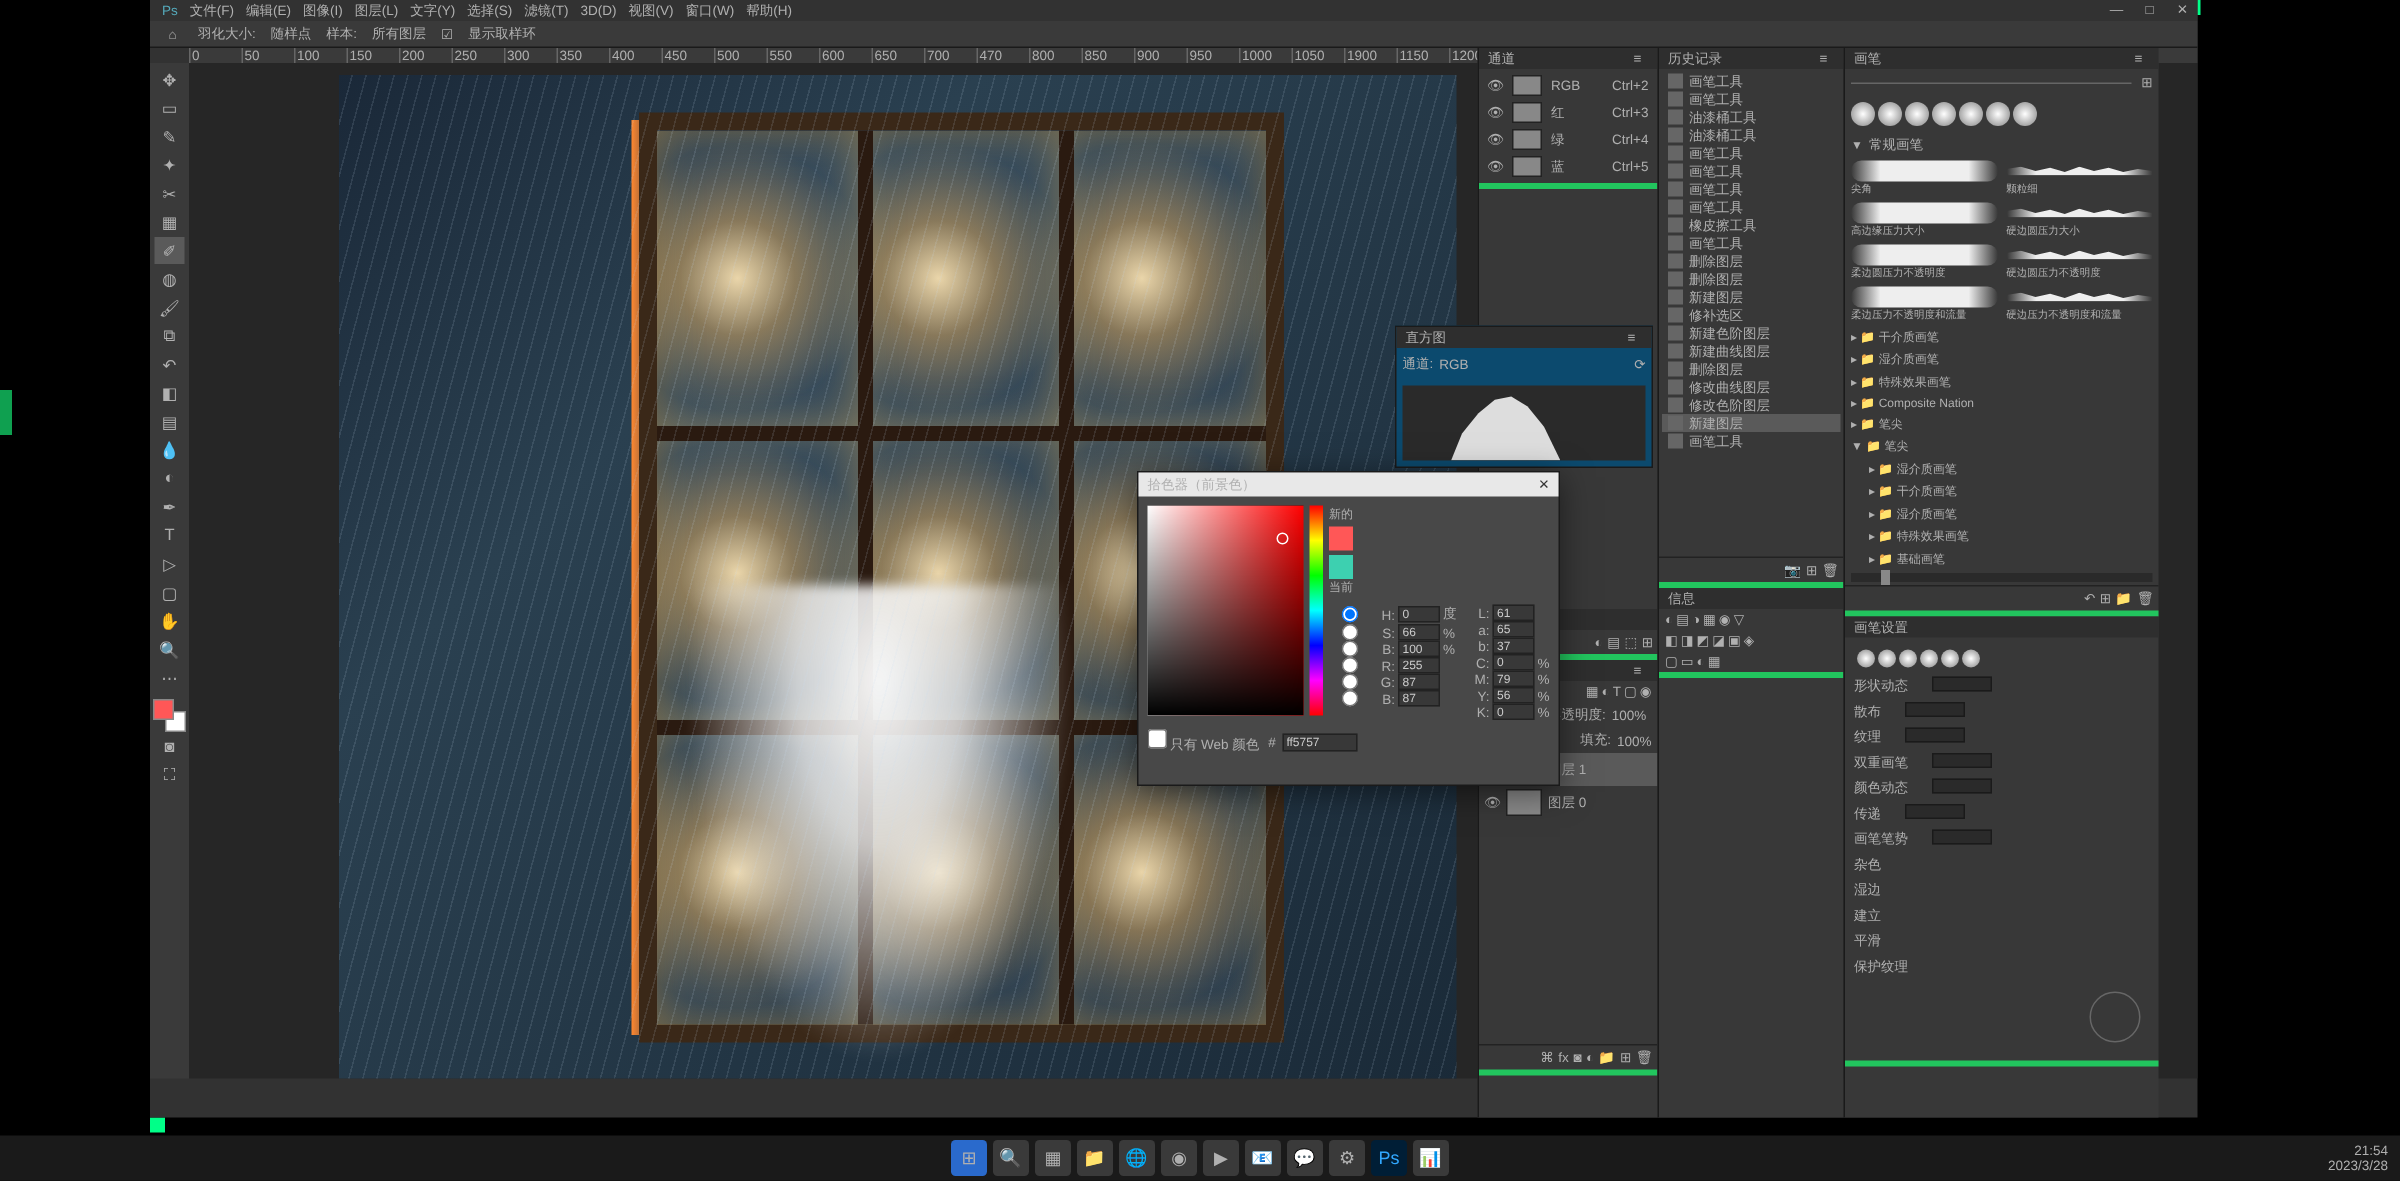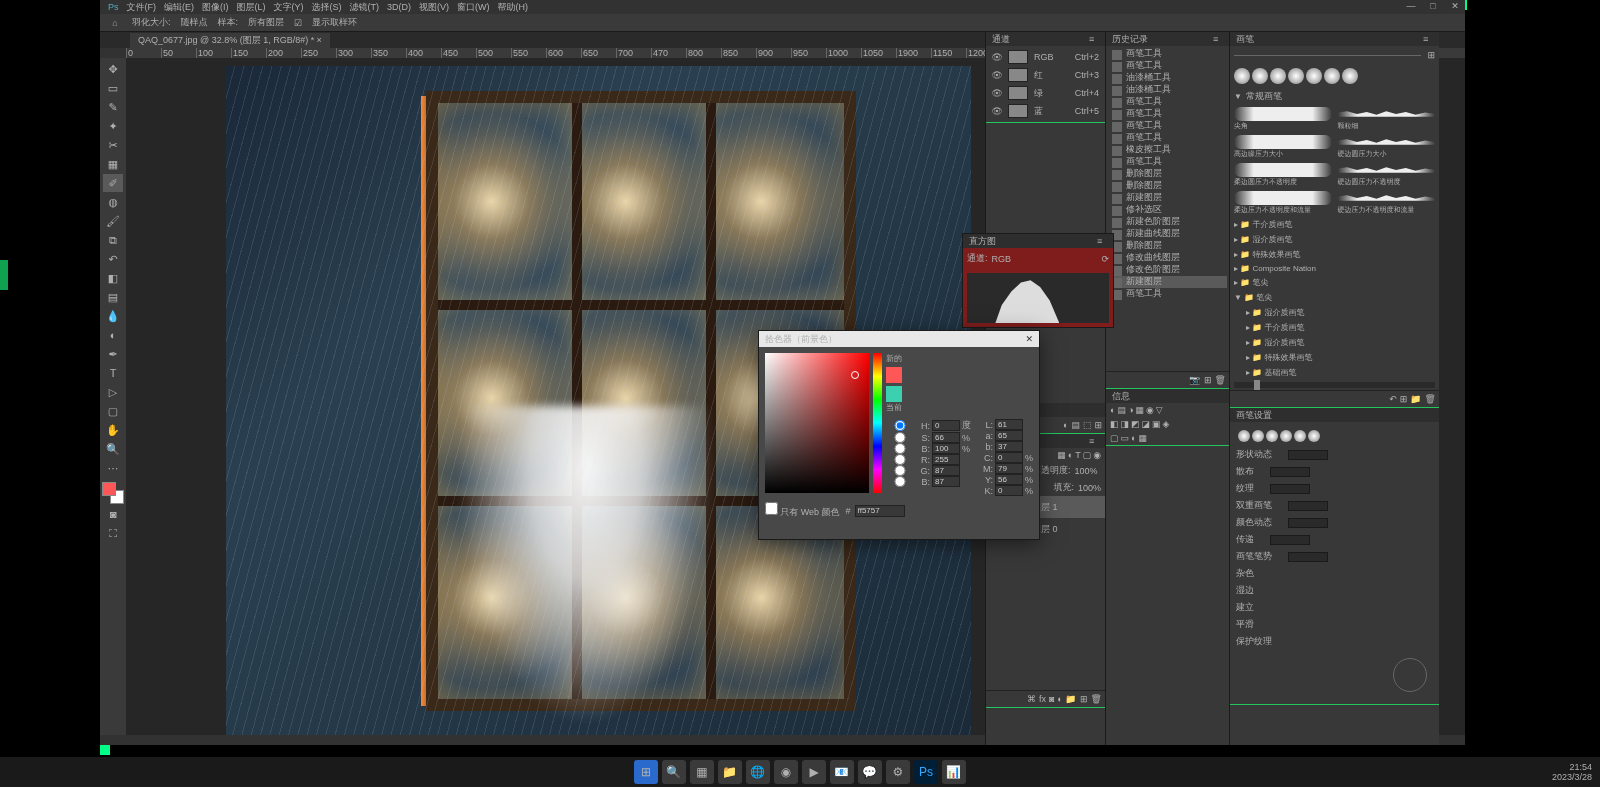--- a/index.html
+++ b/index.html
@@ -36,39 +36,39 @@
 .p9{left:66%;top:66%;width:34%;height:34%}
 .cross-h{position:absolute;left:0;right:0;height:10px;background:#2a1a10}
 .cross-v{position:absolute;top:0;bottom:0;width:10px;background:#2a1a10}
 .figure{position:absolute;left:230px;top:340px;width:260px;height:320px;background:radial-gradient(ellipse at 50% 20%,rgba(255,255,255,0.95) 0%,rgba(240,240,240,0.8) 30%,transparent 70%);filter:blur(4px)}
 .rain{position:absolute;inset:0;background:repeating-linear-gradient(105deg,transparent 0,transparent 8px,rgba(200,220,240,0.12) 8px,rgba(200,220,240,0.12) 9px)}
 .glow-left{position:absolute;left:195px;top:30px;width:18px;height:610px;background:linear-gradient(90deg,#ff8830,transparent)}
 .right-panels{position:absolute;right:0;top:32px;bottom:0;width:480px;display:flex}
 .col1{width:120px;background:#383838;border-left:1px solid #1a1a1a}
 .col2{width:124px;background:#383838;border-left:1px solid #1a1a1a}
 .col3{width:210px;background:#383838;border-left:1px solid #1a1a1a}
-.panel{border-bottom:1px solid #22c55e}
+.panel{border-bottom:4px solid #22c55e}
 .panel-tab{height:14px;background:#2e2e2e;padding:1px 6px;font-size:8px;display:flex;justify-content:space-between;align-items:center}
 .panel-body{padding:2px}
 .chan-row{display:flex;align-items:center;height:18px;padding:0 4px;gap:6px;font-size:8px}
 .eye{width:10px;height:10px;display:flex;align-items:center;justify-content:center}
 .chan-thumb{width:20px;height:14px;background:#888;border:1px solid #222}
-.hist-row{display:flex;align-items:flex-end;height:12px;padding:0 4px;gap:4px;font-size:8px;cursor:pointer}
+.hist-row{display:flex;align-items:center;height:12px;padding:0 4px;gap:4px;font-size:8px;cursor:pointer}
 .hist-row.sel{background:#5a5a5a}
 .hist-ico{width:10px;height:10px;background:#666;flex-shrink:0}
 .layer-row{display:flex;align-items:center;height:22px;padding:0 4px;gap:4px;font-size:8px}
 .layer-row.sel{background:#5a5a5a}
 .layer-thumb{width:24px;height:18px;background:#888;border:1px solid #222}
 .brush-thumbs{display:flex;gap:2px;padding:4px;flex-wrap:wrap}
 .brush-dot{width:16px;height:16px;border-radius:50%;background:radial-gradient(circle,#fff 0%,#999 80%)}
 .brush-group{padding:2px 4px;font-size:8px;display:flex;align-items:center;gap:4px;cursor:pointer}
 .brush-stroke{height:28px;display:flex;align-items:center;gap:6px;padding:0 4px}
 .stroke-img{flex:1;height:14px;background:linear-gradient(90deg,transparent,#eee 20%,#eee 80%,transparent);border-radius:7px}
 .stroke-img.wavy{clip-path:polygon(0 40%,10% 30%,20% 50%,30% 35%,40% 55%,50% 30%,60% 50%,70% 35%,80% 55%,90% 40%,100% 50%,100% 70%,0 70%)}
-.histogram-panel{position:absolute;left:836px;top:175px;width:152px;background:#7f1d1d;border:1px solid #1a1a1a;z-index:5}
+.histogram-panel{position:absolute;left:804px;top:175px;width:172px;background:#0c4a6e;border:1px solid #1a1a1a;z-index:5}
 .mini-hist{height:50px;background:#2a2a2a;margin:4px;position:relative}
 .hist-shape{position:absolute;bottom:0;left:20%;width:45%;height:90%;background:linear-gradient(to top,#ddd,#ddd);clip-path:polygon(0 100%,10% 60%,25% 30%,40% 10%,55% 5%,70% 20%,85% 50%,100% 100%)}
 .colorpicker{position:absolute;left:632px;top:272px;width:282px;height:210px;background:#484848;border:1px solid #1a1a1a;z-index:10;box-shadow:0 4px 20px rgba(0,0,0,0.5)}
 .cp-title{height:16px;background:#e8e8e8;display:flex;align-items:center;justify-content:space-between;padding:0 6px;font-size:8px;color:#333}
 .cp-body{display:flex;padding:6px;gap:4px}
 .cp-field{width:140px;height:140px;background:linear-gradient(to top,#000,transparent),linear-gradient(to right,#fff,#ff0000);position:relative}
 .cp-cursor{position:absolute;width:8px;height:8px;border:1px solid #fff;border-radius:50%;left:86px;top:18px}
 .cp-hue{width:12px;height:140px;background:linear-gradient(to bottom,#f00,#ff0,#0f0,#0ff,#00f,#f0f,#f00)}
 .cp-right{flex:1;display:flex;flex-direction:column;gap:2px}
 .cp-btn{height:16px;background:#5a5a5a;border:1px solid #333;border-radius:8px;display:flex;align-items:center;justify-content:center;font-size:8px;cursor:pointer}
@@ -85,21 +85,21 @@
 .taskbar{position:absolute;bottom:0;left:0;right:0;height:30px;background:#1a1a1a;display:flex;align-items:center;justify-content:center;gap:4px;z-index:50}
 .tb-ico{width:24px;height:24px;background:#3a3a3a;border-radius:3px;display:flex;align-items:center;justify-content:center;font-size:12px;cursor:pointer}
 .tb-right{position:absolute;right:8px;display:flex;flex-direction:column;align-items:flex-end;font-size:8px}
 .throbber{position:absolute;left:100px;top:0;width:10px;height:10px;background:#0f8}
 .throbber2{position:absolute;left:1459px;top:0;width:8px;height:10px;background:#0f8}
 .throbber3{position:absolute;left:100px;bottom:32px;width:10px;height:10px;background:#0f8}
 .left-strip{position:absolute;left:0;top:260px;width:8px;height:30px;background:#0fa050}
 .win-controls{position:absolute;right:0;top:0;display:flex;gap:2px}
 .win-btn{width:20px;height:12px;display:flex;align-items:center;justify-content:center;font-size:9px;cursor:pointer}
 .props-panel{padding:4px}
-.props-row{display:flex;align-items:center;gap:16px;padding:2px;font-size:8px;color:#777}
+.props-row{display:flex;gap:16px;padding:2px;font-size:8px;color:#777}
 .props-row .pval{width:40px;height:10px;background:#2a2a2a;border:1px solid #1a1a1a}
 .layer-controls{display:flex;gap:3px;padding:3px;justify-content:flex-end;font-size:9px}
 .layer-opts{display:flex;align-items:center;gap:4px;padding:2px 4px;font-size:8px}
 .layer-opts select{background:#2a2a2a;border:1px solid #1a1a1a;color:#aaa;font-size:8px;height:12px}
 .icon-row{display:flex;gap:2px;padding:2px 4px;font-size:9px}
 .menu-ico{width:10px;font-size:9px}
 </style>
 </head>
 <body>
 
@@ -133,23 +133,20 @@
   <div class="optbar">
     <span class="home">⌂</span>
     <span>羽化大小:</span>
     <span>随样点</span>
     <span>样本:</span>
     <span>所有图层</span>
     <span>☑</span>
     <span>显示取样环</span>
   </div>
 
-  <div class="tabbar">
-    <div class="tab"><span>QAQ_0677.jpg @ 32.8% (图层 1, RGB/8#) *</span> <span>×</span></div>
-  </div>
 
   <div class="ruler-h" id="ruler-h">
       <span>0</span>
       <span>50</span>
       <span>100</span>
       <span>150</span>
       <span>200</span>
       <span>250</span>
       <span>300</span>
       <span>350</span>

